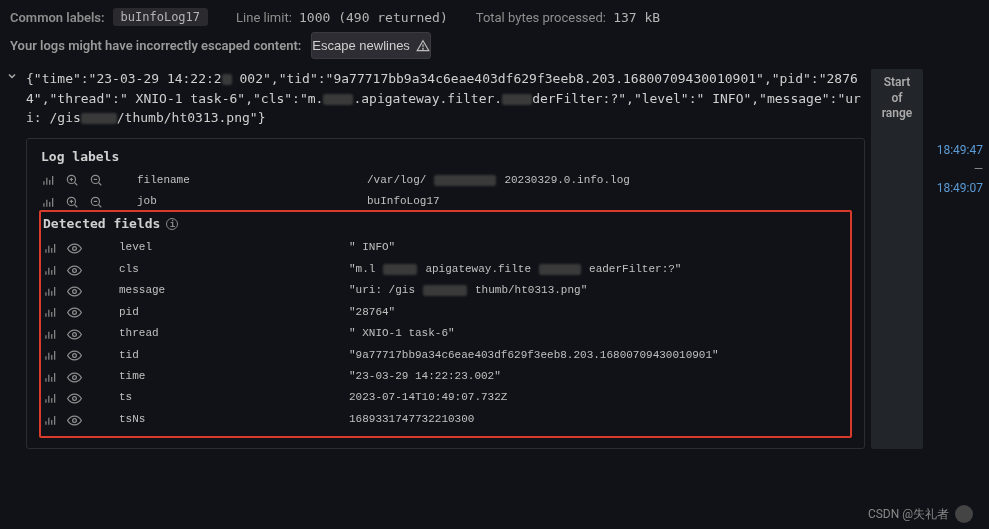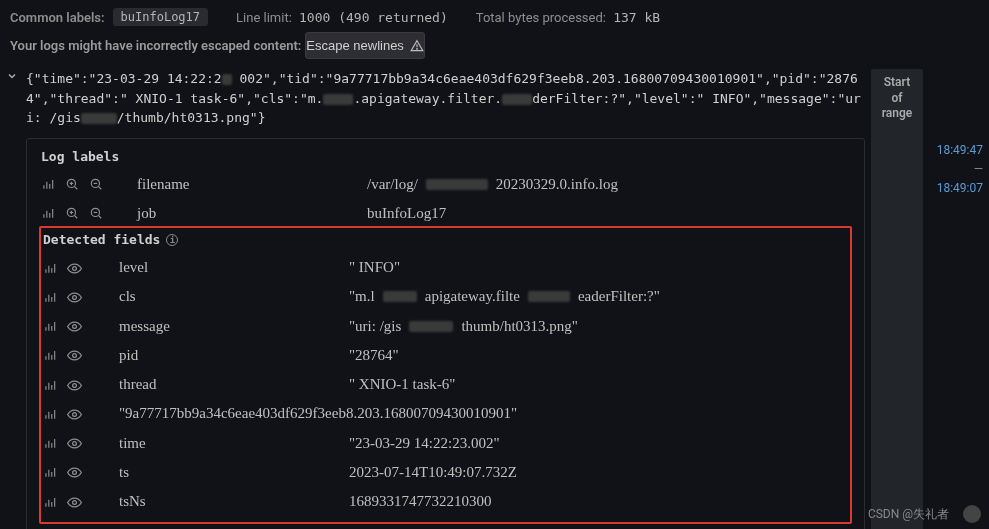--- a/index.html
+++ b/index.html
@@ -27,21 +27,21 @@
     padding: 2px 8px;
     border-radius: 3px;
     font-family: monospace;
     font-size: 12px;
   }
   .header-row .kv { color: #8e8e8e; }
   .header-row .kv .v { color: #b5b5b5; font-family: monospace; margin-left: 4px; }
   .escape-row {
     display: flex;
     align-items: center;
-    gap: 4px;
+    gap: 10px;
     padding: 2px 10px 10px 10px;
     font-size: 13px;
   }
   .escape-btn {
     background: #2d2d33;
     border: 1px solid #3a3a40;
     color: #d0d0d0;
     padding: 5px 0;
     border-radius: 3px;
     font-size: 13px;
@@ -111,22 +111,22 @@
     color: #d0d0d0;
     font-weight: 600;
     margin-bottom: 6px;
     display: flex;
     align-items: center;
     gap: 6px;
   }
   .row {
     display: flex;
     align-items: center;
-    font-family: Liberation Serif, serif;
-    font-size: 15px;
+    font-family: Liberation Mono, monospace;
+    font-size: 11px;
     line-height: 1.95;
     color: #c0c0c0;
     justify-content: flex-end;
   }
   .row .icons {
     display: flex;
     gap: 10px;
     width: 96px;
     align-items: center;
   }
@@ -149,27 +149,27 @@
     width: 12px; height: 12px;
     border: 1px solid #888;
     border-radius: 50%;
     display: inline-flex;
     align-items: center; justify-content: center;
     font-size: 9px; color:#888;
   }
   svg { display: block; }
   .watermark {
     position: fixed;
-    right: 8px;
+    right: 16px;
     bottom: 6px;
     font-size: 12px;
     color: #888;
     display: flex;
     align-items: center;
-    gap: 14px;
+    gap: 6px;
   }
   .watermark .av {
     width: 18px; height: 18px; border-radius: 50%;
     background: #444;
   }
 </style>
 </head>
 <body>
 
 <div class="header-row">
@@ -411,20 +411,21 @@
                     <line x1="20" y1="20" x2="20" y2="5"></line>
                   </svg>
                 </span>
                 <span class="icon">
                   <svg width="15" height="15" viewBox="0 0 24 24" fill="none" stroke="#8e8e8e" stroke-width="2">
                     <path d="M1 12s4-7 11-7 11 7 11 7-4 7-11 7S1 12 1 12z"></path>
                     <circle cx="12" cy="12" r="3"></circle>
                   </svg>
                 </span>
               </div>
+              <div class="key">tid</div>
               <div class="val">
                 <span>"9a77717bb9a34c6eae403df629f3eeb8.203.16800709430010901"</span>
               </div>
             </div>
             <div class="row">
               <div class="icons narrow">
                 <span class="icon">
                   <svg width="14" height="14" viewBox="0 0 24 24" fill="none" stroke="#8e8e8e" stroke-width="2">
                     <line x1="5" y1="20" x2="5" y2="14"></line>
                     <line x1="10" y1="20" x2="10" y2="8"></line>

